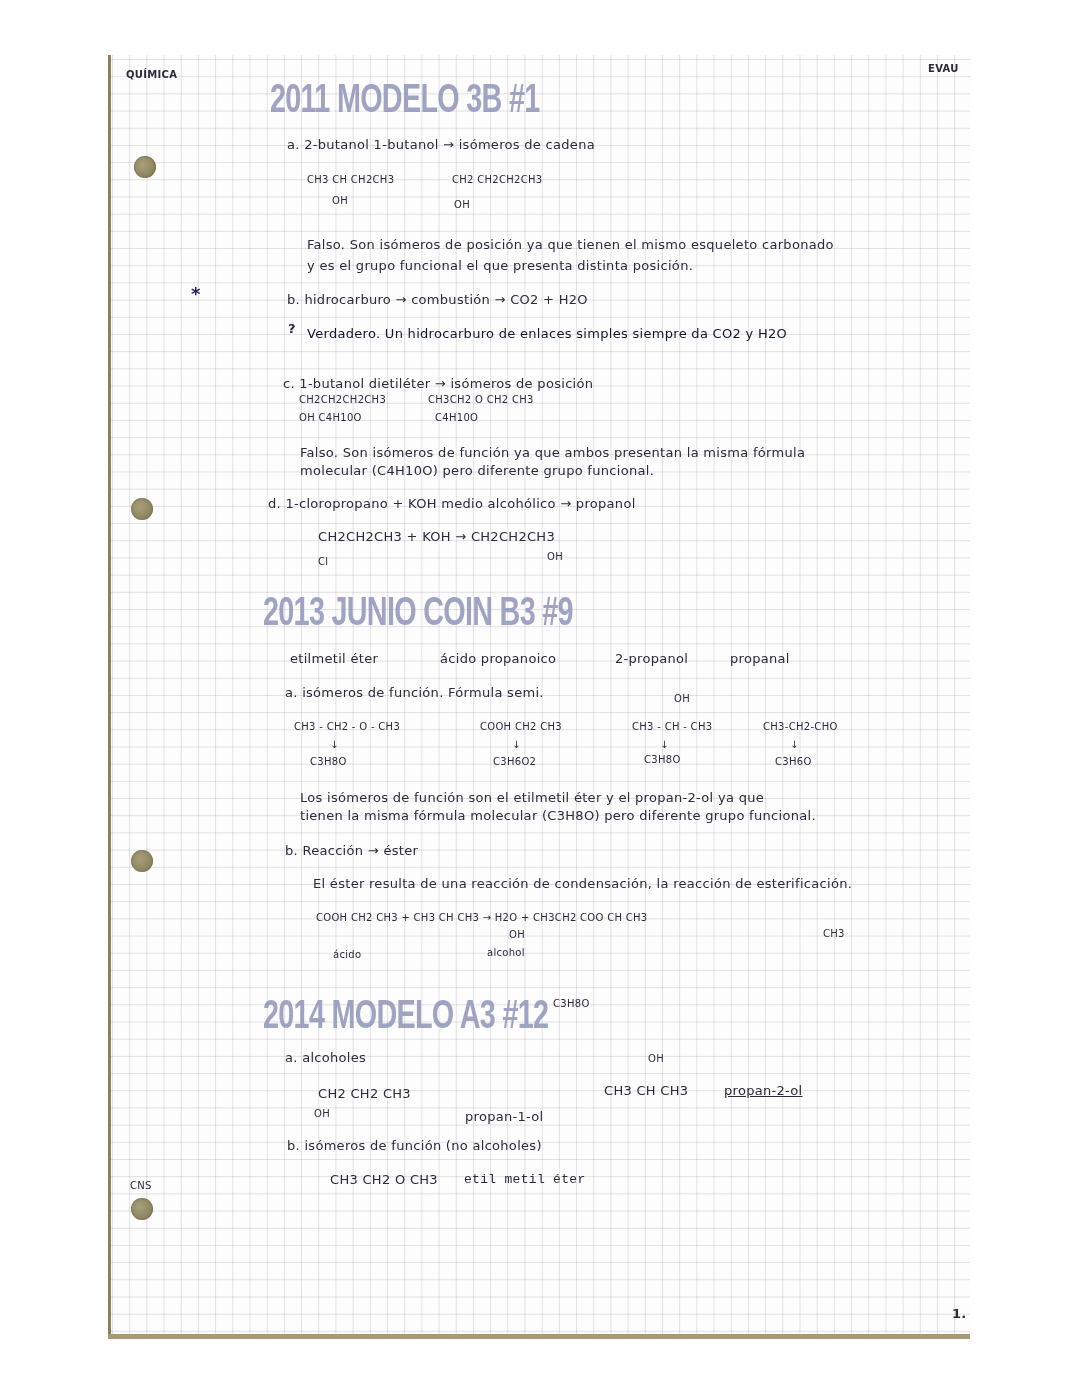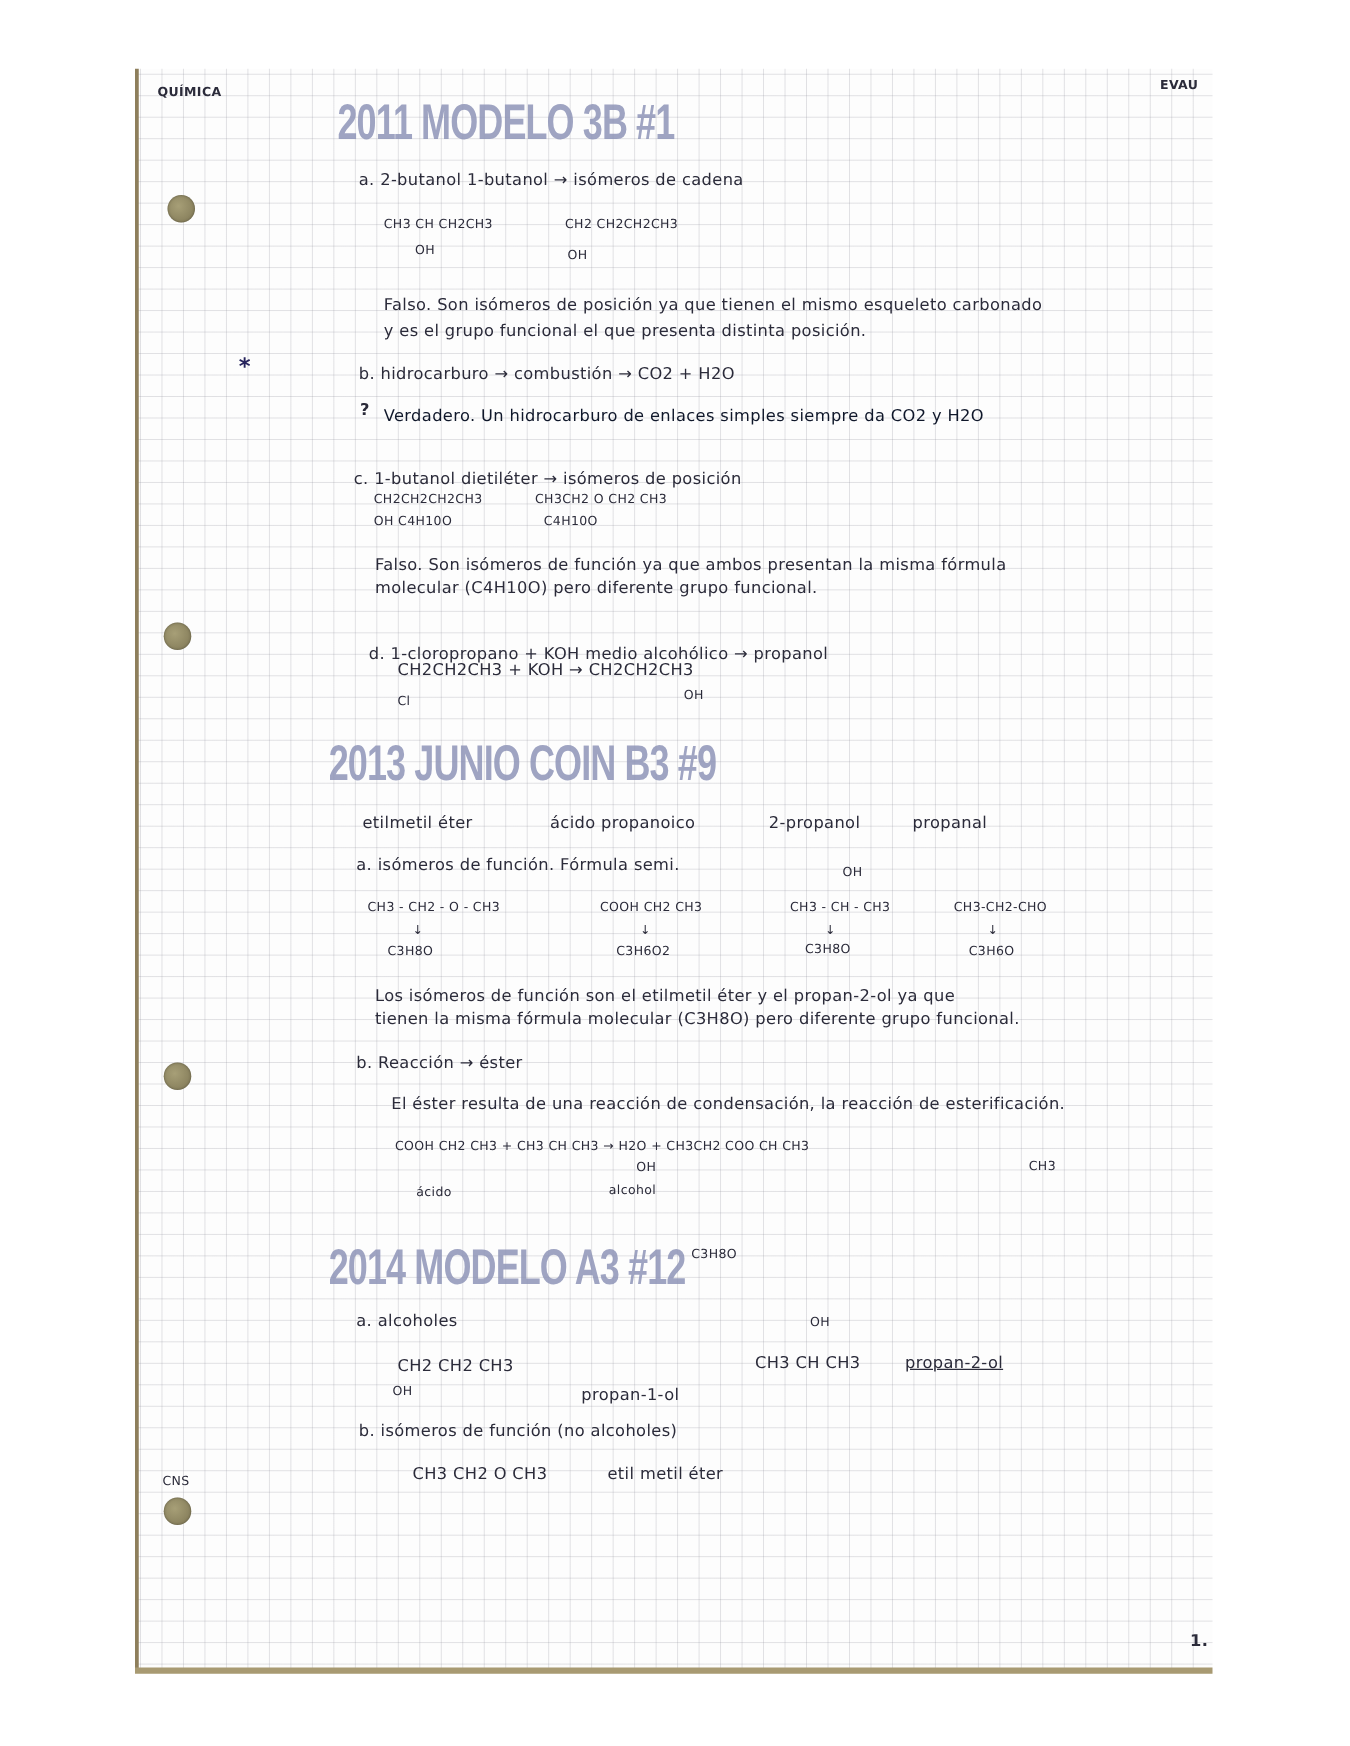--- a/index.html
+++ b/index.html
@@ -71,21 +71,21 @@
 <div class="hw red" style="left:307px;top:326px;">Verdadero. Un hidrocarburo de enlaces simples siempre da CO2 y H2O</div>
 
 <div class="hw" style="left:283px;top:340px;margin-top:36px;">c. 1-butanol dietiléter → isómeros de posición</div>
 <div class="hw tiny" style="left:299px;top:394px;">CH2CH2CH2CH3</div>
 <div class="hw tiny" style="left:299px;top:412px;">OH    C4H10O</div>
 <div class="hw small" style="left:428px;top:394px;">CH3CH2 O CH2 CH3</div>
 <div class="hw small" style="left:435px;top:412px;">C4H10O</div>
 <div class="hw" style="left:300px;top:445px;">Falso. Son isómeros de función ya que ambos presentan la misma fórmula</div>
 <div class="hw" style="left:300px;top:463px;">molecular (C4H10O) pero diferente grupo funcional.</div>
 
-<div class="hw" style="left:295px;top:496px;margin-top:20px;">d. 1-cloropropano + KOH medio alcohólico → propanol</div>
+<div class="hw" style="left:268px;top:496px;">d. 1-cloropropano + KOH medio alcohólico → propanol</div>
 <div class="hw" style="left:318px;top:529px;">CH2CH2CH3  +  KOH   →  CH2CH2CH3</div>
 <div class="hw tiny" style="left:318px;top:556px;">Cl</div>
 <div class="hw tiny" style="left:547px;top:551px;">OH</div>
 
 <div class="title" style="left:263px;top:589px;">2013 JUNIO COIN B3 #9</div>
 
 <div class="hw" style="left:290px;top:651px;">etilmetil éter</div>
 <div class="hw" style="left:440px;top:651px;">ácido propanoico</div>
 <div class="hw" style="left:615px;top:651px;">2-propanol</div>
 <div class="hw" style="left:730px;top:651px;">propanal</div>
@@ -121,13 +121,13 @@
 <div class="hw" style="left:285px;top:1050px;">a. alcoholes</div>
 <div class="hw tiny" style="left:648px;top:1053px;">OH</div>
 <div class="hw" style="left:318px;top:1086px;">CH2 CH2 CH3</div>
 <div class="hw tiny" style="left:314px;top:1108px;">OH</div>
 <div class="hw" style="left:465px;top:1086px;margin-top:23px;">propan-1-ol</div>
 <div class="hw" style="left:604px;top:1083px;">CH3 CH CH3</div>
 <div class="hw" style="left:724px;top:1083px;text-decoration:underline;">propan-2-ol</div>
 
 <div class="hw" style="left:287px;top:1138px;">b. isómeros de función (no alcoholes)</div>
 <div class="hw" style="left:330px;top:1172px;text-align:right;">CH3 CH2 O CH3</div>
-<div class="hw" style="left:486px;top:1172px;">etil metil éter</div>
+<div class="hw" style="left:464px;top:1172px;font-family:Liberation Mono, monospace;">etil metil éter</div>
 
 </body></html>

